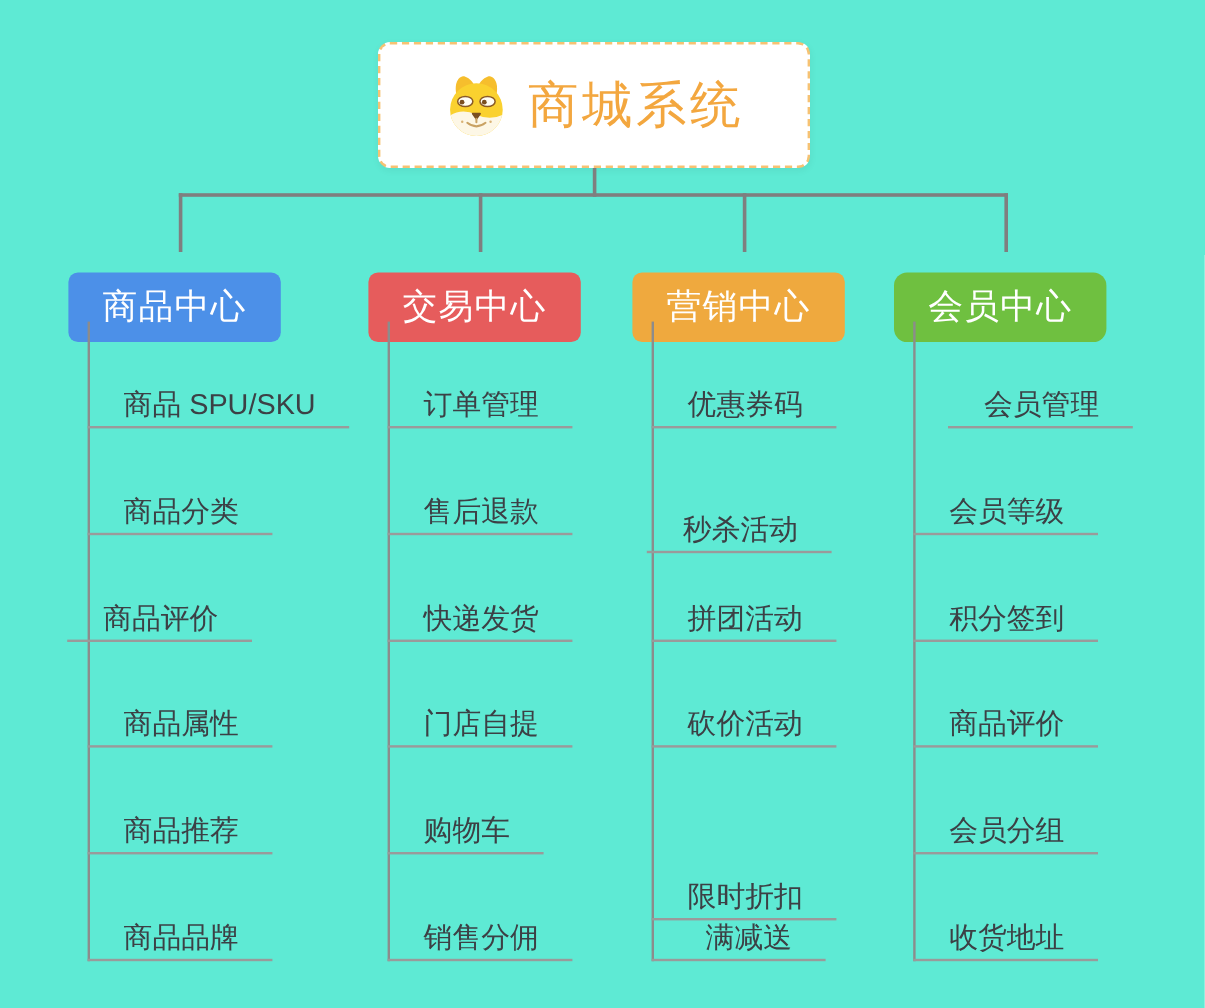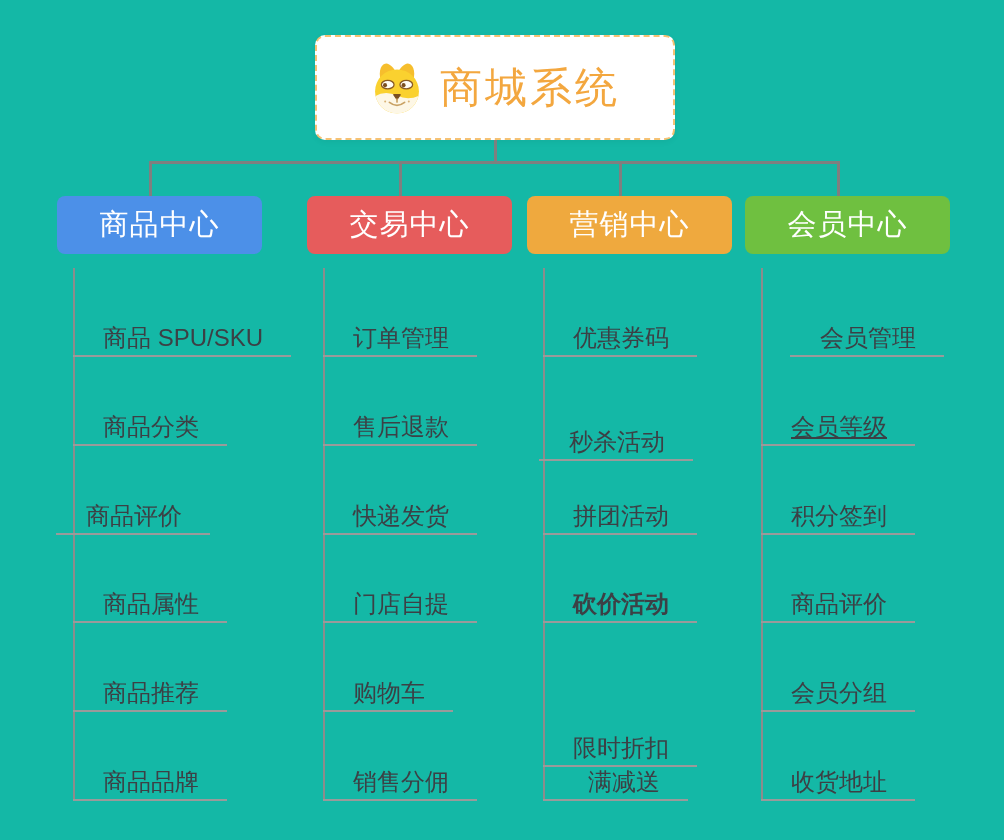--- a/index.html
+++ b/index.html
@@ -1,36 +1,36 @@
 <!DOCTYPE html>
 <html><head>
 <meta charset="utf-8">
 <style>
   html,body { margin:0; padding:0; background:#F5F5F6; }
   body { font-family:"Liberation Sans","DejaVu Sans",sans-serif; }
-  .canvas { position:relative; width:1004px; height:840px; background:#14b8a6; overflow:hidden; }
+  .canvas { position:relative; width:1004px; height:840px; background:#5eead4; overflow:hidden; }
 
   
   .root-node {
     position:absolute; left:315px; top:35px; width:360px; height:105px;
     box-sizing:border-box; background:#FFFFFF;
     border:2px dashed #F6C273; border-radius:10px;
     display:flex; align-items:center; justify-content:center; gap:16px;
     box-shadow:0 2px 6px rgba(0,0,0,0.05);
   }
   .root-label { font-size:42px; color:#F3A73F; letter-spacing:3px; white-space:nowrap; }
   .doge { display:flex; align-items:center; }
 
   
   .cline { position:absolute; background:#7F7F7F; }
   .trunk { position:absolute; width:2px; background:#8C8C8C; }
 
   
   .branch-box {
-    position:absolute; top:196px; width:205px; height:58px;
+    position:absolute; top:227px; width:177px; height:58px;
     border-radius:8px; color:#FFFFFF; font-size:29px; letter-spacing:1px;
     display:flex; align-items:center; justify-content:center; white-space:nowrap;
   }
 
   
   .item {
     position:absolute; white-space:nowrap; box-sizing:border-box;
     height:36px; line-height:34px; font-size:24px; color:#3C4045;
     padding:0 28px 0 30px; border-bottom:2px solid #9A9A9A;
   }
@@ -87,26 +87,26 @@
       <div class="item" style="left: 323px; top: 409.5px;">售后退款</div>
       <div class="item" style="left: 323px; top: 498.5px;">快递发货</div>
       <div class="item" style="left: 323px; top: 587px;">门店自提</div>
       <div class="item" style="left: 323px; top: 676px;">购物车</div>
       <div class="item" style="left: 323px; top: 764.5px;">销售分佣</div>
       <div class="branch-box" style="left: 527px; background: rgb(239, 169, 62);">营销中心</div>
       <div class="trunk" style="left: 543px; top: 268px; height: 532.5px;"></div>
       <div class="item" style="left: 543px; top: 321px;">优惠券码</div>
       <div class="item" style="left: 539px; top: 409.5px; margin-top: 15px;">秒杀活动</div>
       <div class="item" style="left: 543px; top: 498.5px;">拼团活动</div>
-      <div class="item" style="left: 543px; top: 587px; font-weight: bold;">砍价活动</div>
+      <div class="item" style="left: 543px; top: 587px;">砍价活动</div>
       <div class="item" style="left: 543px; top: 692px; margin-top: 39px;">限时折扣</div>
       <div class="item" style="left: 543px; top: 764.5px; padding-left: 45px;">满减送</div>
-      <div class="branch-box" style="left: 745px; background: rgb(111, 192, 64);">会员中心</div>
+      <div class="branch-box" style="left: 745px; background: rgb(111, 192, 64); border-radius: 11px;">会员中心</div>
       <div class="trunk" style="left: 761px; top: 268px; height: 532.5px;"></div>
       <div class="item" style="left: 761px; top: 321px; margin-left: 29px;">会员管理</div>
-      <div class="item" style="left: 761px; top: 409.5px; text-decoration: underline;">会员等级</div>
+      <div class="item" style="left: 761px; top: 409.5px;">会员等级</div>
       <div class="item" style="left: 761px; top: 498.5px;">积分签到</div>
       <div class="item" style="left: 761px; top: 587px;">商品评价</div>
       <div class="item" style="left: 761px; top: 676px;">会员分组</div>
       <div class="item" style="left: 761px; top: 764.5px;">收货地址</div>
     </div>
 
 </div>
 
 </body></html>

